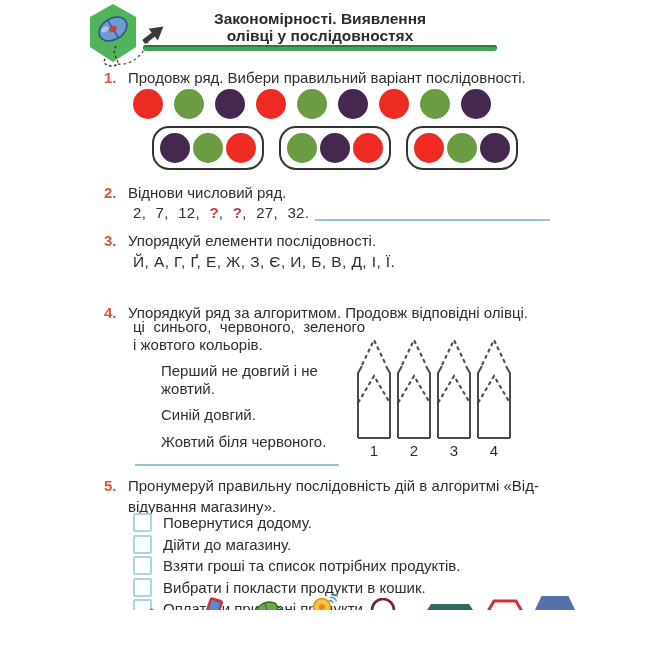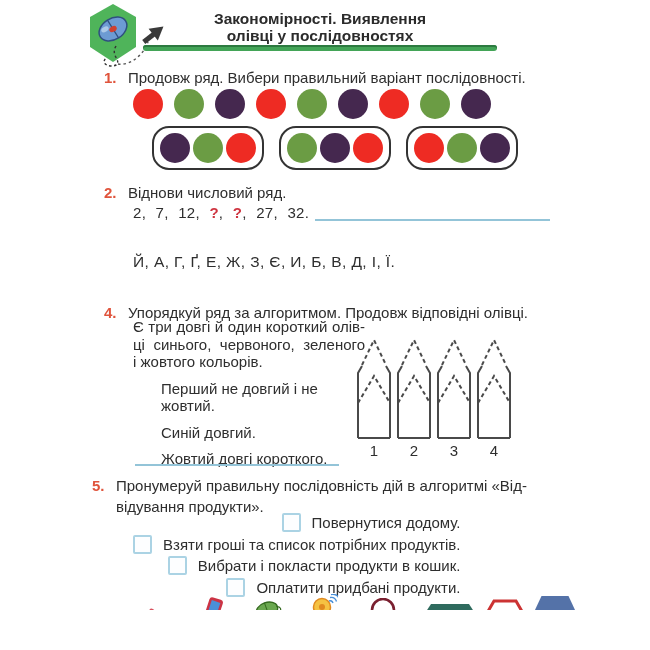--- a/index.html
+++ b/index.html
@@ -25,23 +25,23 @@
   .answer-line{border-bottom:2px solid #93c4d8;}
   .seq-line .answer-line{flex:1;height:18px;margin-left:6px;}
   .letters-line{position:absolute;left:133px;top:253px;font-size:15.5px;color:#2e2e2e;letter-spacing:0.4px;}
 
   .t4-left{position:absolute;left:133px;top:318px;width:232px;font-size:15px;color:#2e2e2e;line-height:17.5px;}
   .t4-just{text-align:justify;text-align-last:justify;}
   .t4-rule{margin-top:9px;margin-left:28px;}
   .t4-answer{position:absolute;left:135px;top:462px;width:204px;height:2px;}
   .pencils{position:absolute;left:356px;top:328px;}
 
-  .t5-head{position:absolute;left:92px;top:475px;width:470px;font-size:15px;color:#2e2e2e;line-height:21px;}
+  .t5-head{position:absolute;left:104px;top:475px;width:470px;font-size:15px;color:#2e2e2e;line-height:21px;}
   .checklist{position:absolute;left:133px;top:512px;}
-  .check-item{display:flex;align-items:center;height:21.5px;font-size:15px;color:#2e2e2e;justify-content:flex-end;}
+  .check-item{display:flex;align-items:center;height:21.5px;font-size:15px;color:#2e2e2e;}
   .checkbox{width:15px;height:15px;border:2px solid #abd3e4;border-radius:2px;background:#fdfeff;
     margin-right:11px;flex:0 0 auto;}
 
   
   .hex{position:absolute;clip-path:polygon(25% 0%,75% 0%,100% 50%,75% 100%,25% 100%,0% 50%);}
   .f-icon{position:absolute;}
 </style>
 </head>
 <body>
 
@@ -108,32 +108,34 @@
   </div>
   <div class="seq-line">
     <span style="white-space:pre;">2, 7, 12, </span>
       <span class="q-red">?</span>
       <span style="white-space:pre;">, </span>
       <span class="q-red">?</span>
       <span style="white-space:pre;">, 27, 32.</span>
     <span class="answer-line"></span>
   </div>
 
+  <div class="task-head" style="top:231px;">
+    <span class="tnum">3.</span><span>Упорядкуй елементи послідовності.</span>
+  </div>
   <div class="letters-line">Й, А, Г, Ґ, Е, Ж, З, Є, И, Б, В, Д, І, Ї.</div>
 
   <div class="task-head" style="top:303px;">
     <span class="tnum">4.</span><span>Упорядкуй ряд за алгоритмом. Продовж відповідні олівці.</span>
   </div>
   <div class="t4-left">
-    <div class="t4-just">Є три довгі й один короткий олів-</div>
     <div class="t4-just">ці синього, червоного, зеленого</div>
     <div>і жовтого кольорів.</div>
     <div class="t4-rule">Перший не довгий і не жовтий.</div>
     <div class="t4-rule">Синій довгий.</div>
-    <div class="t4-rule">Жовтий довгі короткого.</div>
+    <div class="t4-rule">Жовтий біля червоного.</div>
   </div>
   <div class="t4-answer answer-line"></div>
 
   <svg class="pencils" width="160" height="132" viewBox="0 0 160 132">
     <g stroke="#4a4a4a" stroke-width="2" fill="none">
 
       <g>
         <path d="M2,110 L2,45 L6,38 M34,110 L34,45 L30,38 M2,110 L34,110"></path>
         <path d="M6,37 L18,12 L30,37" stroke-dasharray="4,3"></path>
         <path d="M2,75 L18,48 L34,75" stroke-dasharray="4,3"></path>
@@ -157,26 +159,30 @@
     <g font-family="Liberation Sans, sans-serif" font-size="15" fill="#2e2e2e" text-anchor="middle">
       <text x="18" y="128">1</text>
       <text x="58" y="128">2</text>
       <text x="98" y="128">3</text>
       <text x="138" y="128">4</text>
     </g>
   </svg>
 
   <div class="t5-head">
     <span class="tnum">5.</span><span>Пронумеруй правильну послідовність дій в алгоритмі «Від-</span><br>
-    <span class="tnum"></span><span>відування продукти».</span>
+    <span class="tnum"></span><span>відування магазину».</span>
   </div>
   <div class="checklist">
     <div class="check-item">
       <span class="checkbox"></span>
       <span>Повернутися додому.</span>
+    </div>
+    <div class="check-item">
+      <span class="checkbox"></span>
+      <span>Дійти до магазину.</span>
     </div>
     <div class="check-item">
       <span class="checkbox"></span>
       <span>Взяти гроші та список потрібних продуктів.</span>
     </div>
     <div class="check-item">
       <span class="checkbox"></span>
       <span>Вибрати і покласти продукти в кошик.</span>
     </div>
     <div class="check-item">

